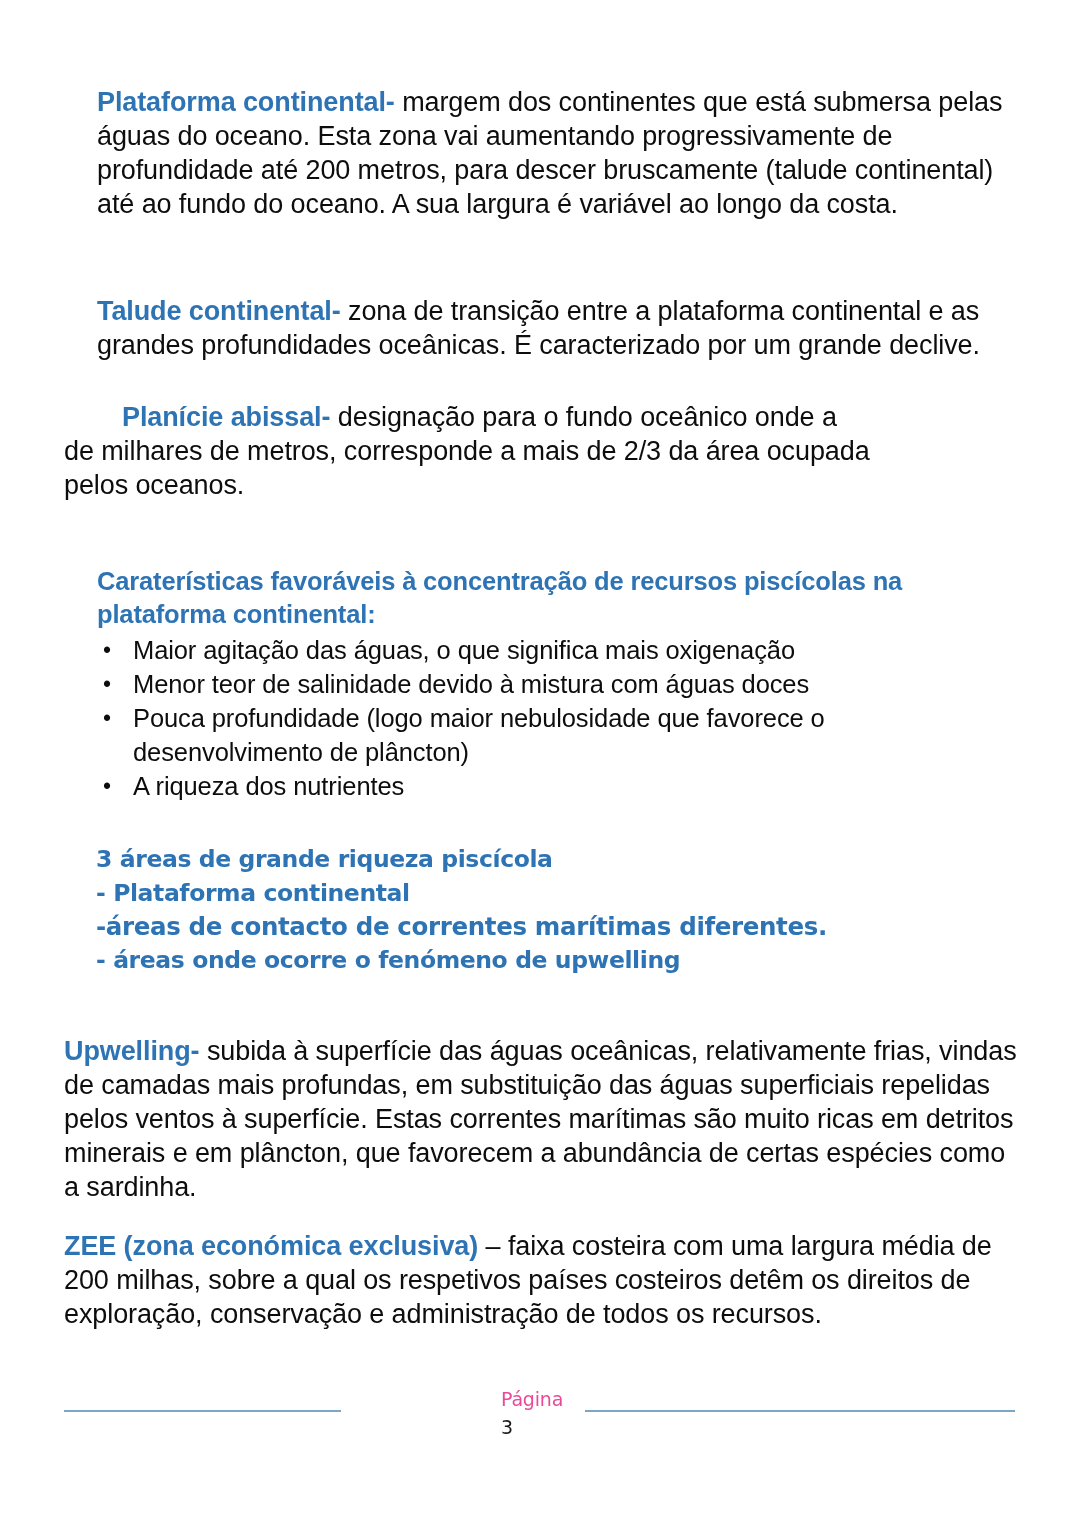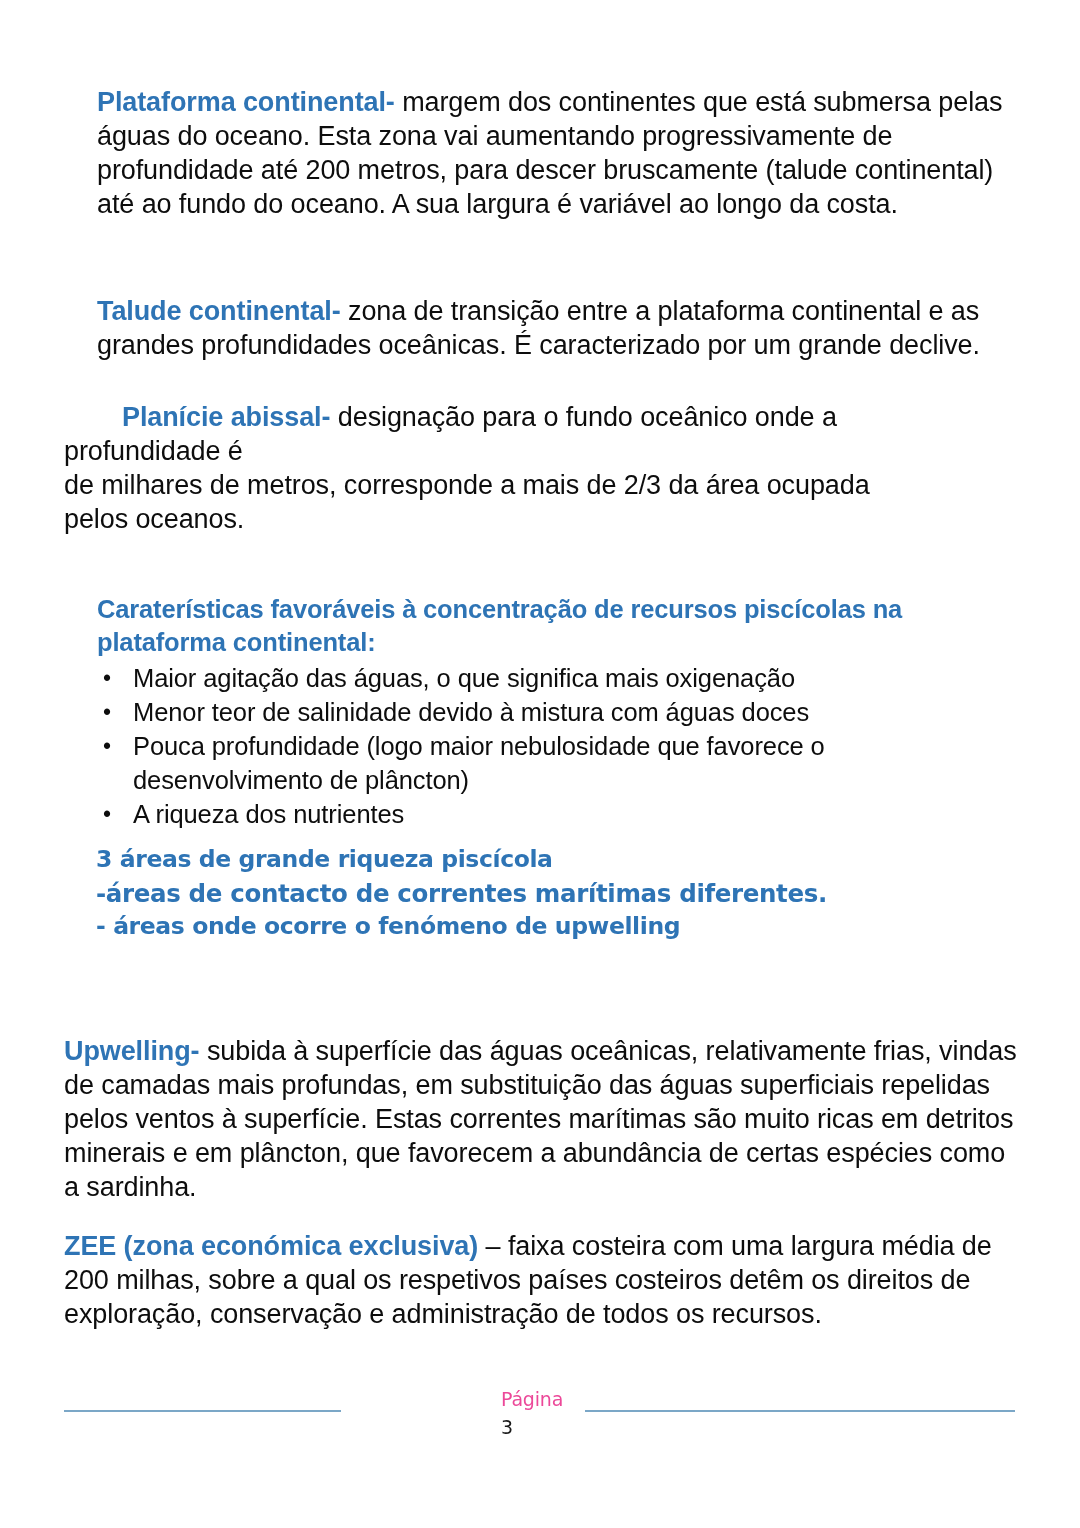--- a/index.html
+++ b/index.html
@@ -57,21 +57,21 @@
   #blk-talude { position: absolute; top: 267px; left: 0; width: 1080px; }
 
   
   #blk-planicie { position: absolute; top: 400px; left: 0; width: 1080px; }
   #blk-planicie .line-1 { margin-left: 122px; }
   #blk-planicie .line-2 { margin-left: 64px; }
   #blk-planicie .line-3 { margin-left: 64px; }
   #blk-planicie .line-4 { margin-left: 64px; }
 
   
-  #blk-carac { position: absolute; top: 593px; left: 0; width: 1080px; }
+  #blk-carac { position: absolute; top: 565px; left: 0; width: 1080px; }
   .heading-blue {
     color: #2e74b5;
     font-weight: bold;
     font-size: 25.5px;
     line-height: 33px;
     margin-left: 97px;
     margin-right: 70px;
     letter-spacing: -0.15px;
   }
   ul.bullets {
@@ -165,37 +165,37 @@
     <div id="blk-plataforma">
       <p class="para indent-a"><span class="lead">Plataforma continental-</span><span> margem dos continentes que está submersa pelas águas do oceano. Esta zona vai aumentando progressivamente de profundidade até 200 metros, para descer bruscamente (talude continental) até ao fundo do oceano. A sua largura é variável ao longo da costa.</span></p>
     </div>
 
     <div id="blk-talude">
       <p class="para indent-a"><span class="lead">Talude continental-</span><span> zona de transição entre a plataforma continental e as grandes profundidades oceânicas. É caracterizado por um grande declive.</span></p>
     </div>
 
     <div id="blk-planicie">
       <div class="para line-1"><span class="lead">Planície abissal-</span><span> designação para o fundo oceânico onde a</span></div>
-      <div class="para line-2">profundidade é</div>
       <div class="para line-3"> de milhares de metros, corresponde a mais de 2/3 da área ocupada</div>
       <div class="para line-4">pelos oceanos.</div>
     </div>
 
     <div id="blk-carac">
       <div class="heading-blue">Caraterísticas favoráveis à concentração de recursos piscícolas na plataforma continental:</div>
       <ul class="bullets">
         <li><span class="bdot">•</span><span>Maior agitação das águas, o que significa mais oxigenação</span></li>
         <li><span class="bdot">•</span><span>Menor teor de salinidade devido à mistura com águas doces</span></li>
         <li><span class="bdot">•</span><span>Pouca profundidade (logo maior nebulosidade que favorece o desenvolvimento de plâncton)</span></li>
         <li><span class="bdot">•</span><span>A riqueza dos nutrientes</span></li>
       </ul>
     </div>
 
     <div id="blk-areas">
       <div class="areas-line">3 áreas de grande riqueza piscícola</div>
+      <div class="areas-line">- Plataforma continental</div>
       <div class="areas-line emph">-áreas de contacto de correntes marítimas diferentes.</div>
       <div class="areas-line">- áreas onde ocorre o fenómeno de upwelling</div>
     </div>
 
     <div id="blk-upwelling">
       <p class="para flush"><span class="lead">Upwelling-</span><span> subida à superfície das águas oceânicas, relativamente frias, vindas de camadas mais profundas, em substituição das águas superficiais repelidas pelos ventos à superfície. Estas correntes marítimas são muito ricas em detritos minerais e em plâncton, que favorecem a abundância de certas espécies como a sardinha.</span></p>
     </div>
 
     <div id="blk-zee">
       <p class="para flush"><span class="lead">ZEE (zona económica exclusiva)</span><span> – faixa costeira com uma largura média de 200 milhas, sobre a qual os respetivos países costeiros detêm os direitos de exploração, conservação e administração de todos os recursos.</span></p>

